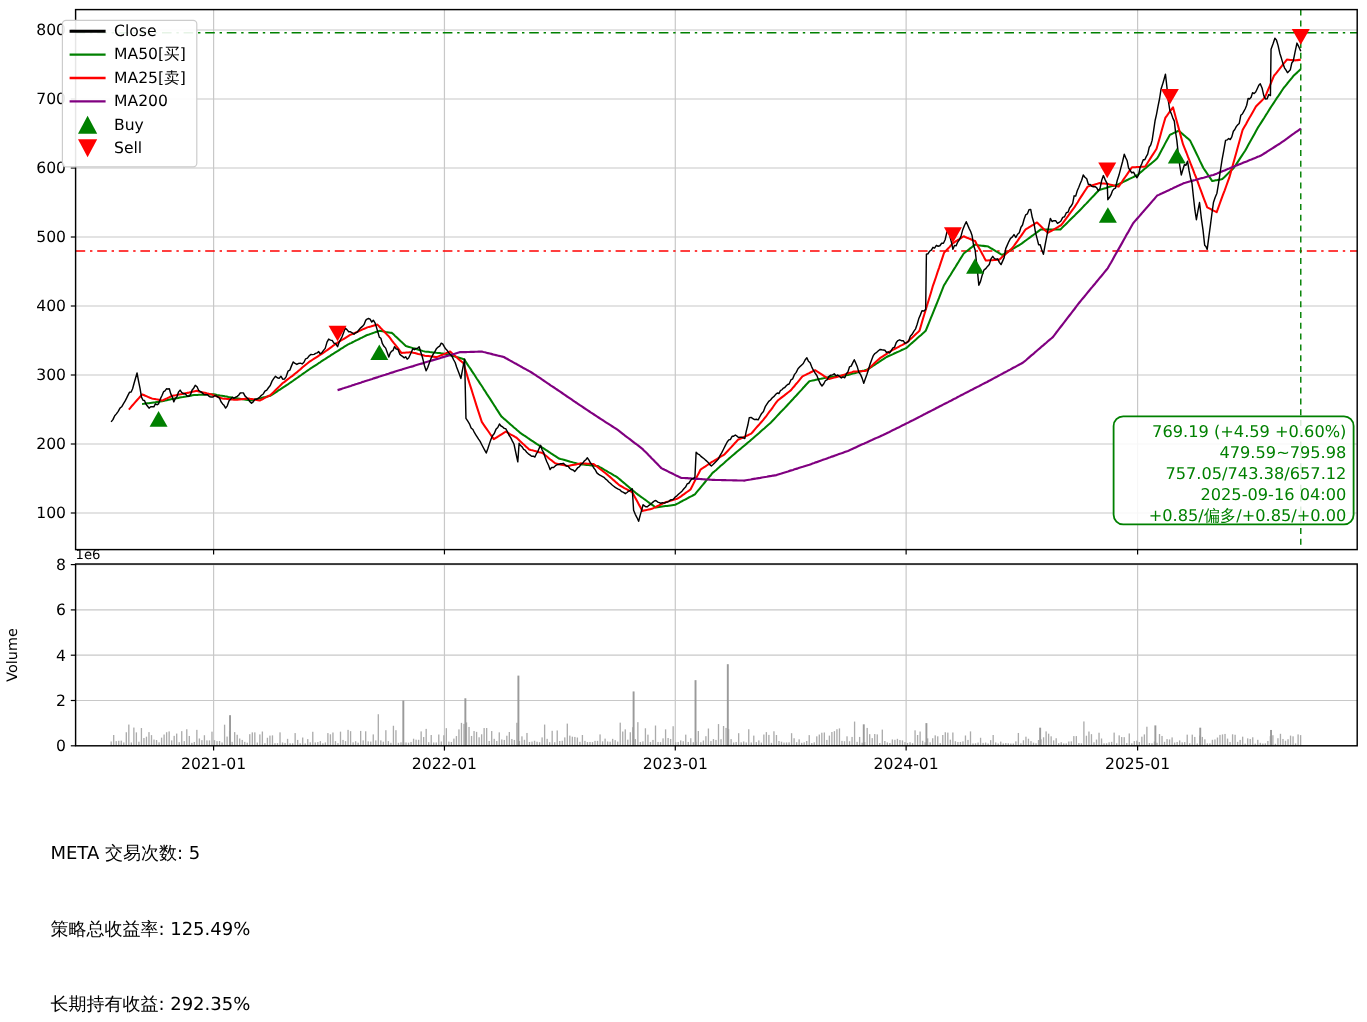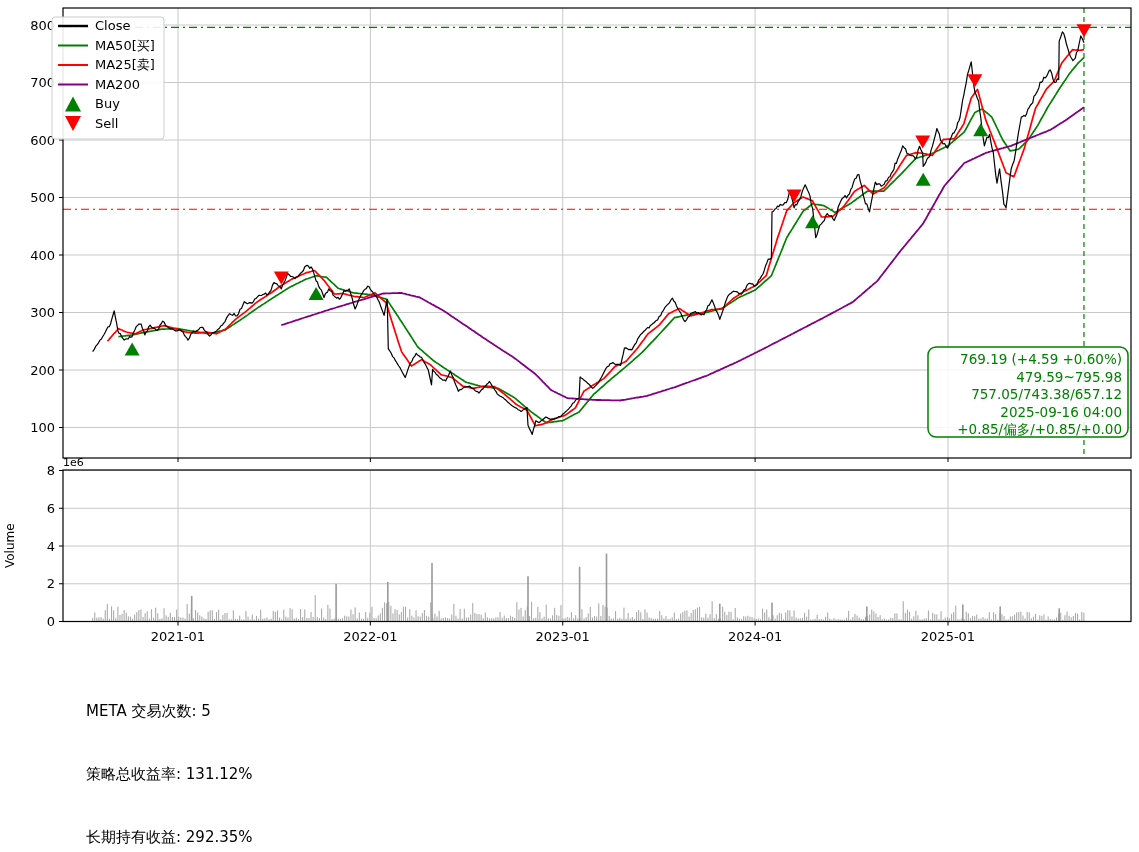--- a/index.html
+++ b/index.html
@@ -1,20 +1,20 @@
 <!DOCTYPE html>
 <html><head>
 <meta charset="utf-8">
 <style>
   html,body{margin:0;padding:0;background:#ffffff;}
   #frame{position:relative;width:1139px;height:852px;background:#ffffff;overflow:hidden;
          font-family:"DejaVu Sans","Liberation Sans",sans-serif;}
   #chart-svg{position:absolute;left:0;top:0;}
   #text-block{position:absolute;left:42px;top:659px;color:#000;font-size:15px;line-height:21px;white-space:pre;}
-  .stat-line{height:21px;margin-left:44px;}
+  .stat-line{height:21px;}
 </style>
 </head>
 <body>
 
 <div id="frame">
   <svg id="chart-svg" width="1139" height="658">
       <line x1="178" y1="8" x2="178" y2="458" stroke="#c8c8c8" stroke-width="1"></line>
       <line x1="178" y1="470" x2="178" y2="621.5" stroke="#c8c8c8" stroke-width="1"></line>
       <line x1="370.36824093086926" y1="8" x2="370.36824093086926" y2="458" stroke="#c8c8c8" stroke-width="1"></line>
       <line x1="370.36824093086926" y1="470" x2="370.36824093086926" y2="621.5" stroke="#c8c8c8" stroke-width="1"></line>
@@ -605,18 +605,18 @@
         <rect x="928" y="347" width="200" height="90" rx="8" fill="#ffffff" fill-opacity="0.85" stroke="#008000" stroke-width="1.5"></rect>
         <text x="1122" y="364" text-anchor="end" font-size="13.5" fill="#008000">769.19 (+4.59 +0.60%)</text>
         <text x="1122" y="381.5" text-anchor="end" font-size="13.5" fill="#008000">479.59~795.98</text>
         <text x="1122" y="399" text-anchor="end" font-size="13.5" fill="#008000">757.05/743.38/657.12</text>
         <text x="1122" y="416.5" text-anchor="end" font-size="13.5" fill="#008000">2025-09-16 04:00</text>
         <text x="1122" y="434" text-anchor="end" font-size="13.5" fill="#008000">+0.85/偏多/+0.85/+0.00</text>
       </g>
     </svg>
   <div id="text-block">
     <div class="stat-line">META 交易次数: 5</div>
-    <div class="stat-line">策略总收益率: 131.12%</div>
+    <div class="stat-line">策略总收益率: 125.49%</div>
     <div class="stat-line">长期持有收益: 292.35%</div>
     
     
   </div>
 </div>
 
 </body></html>

